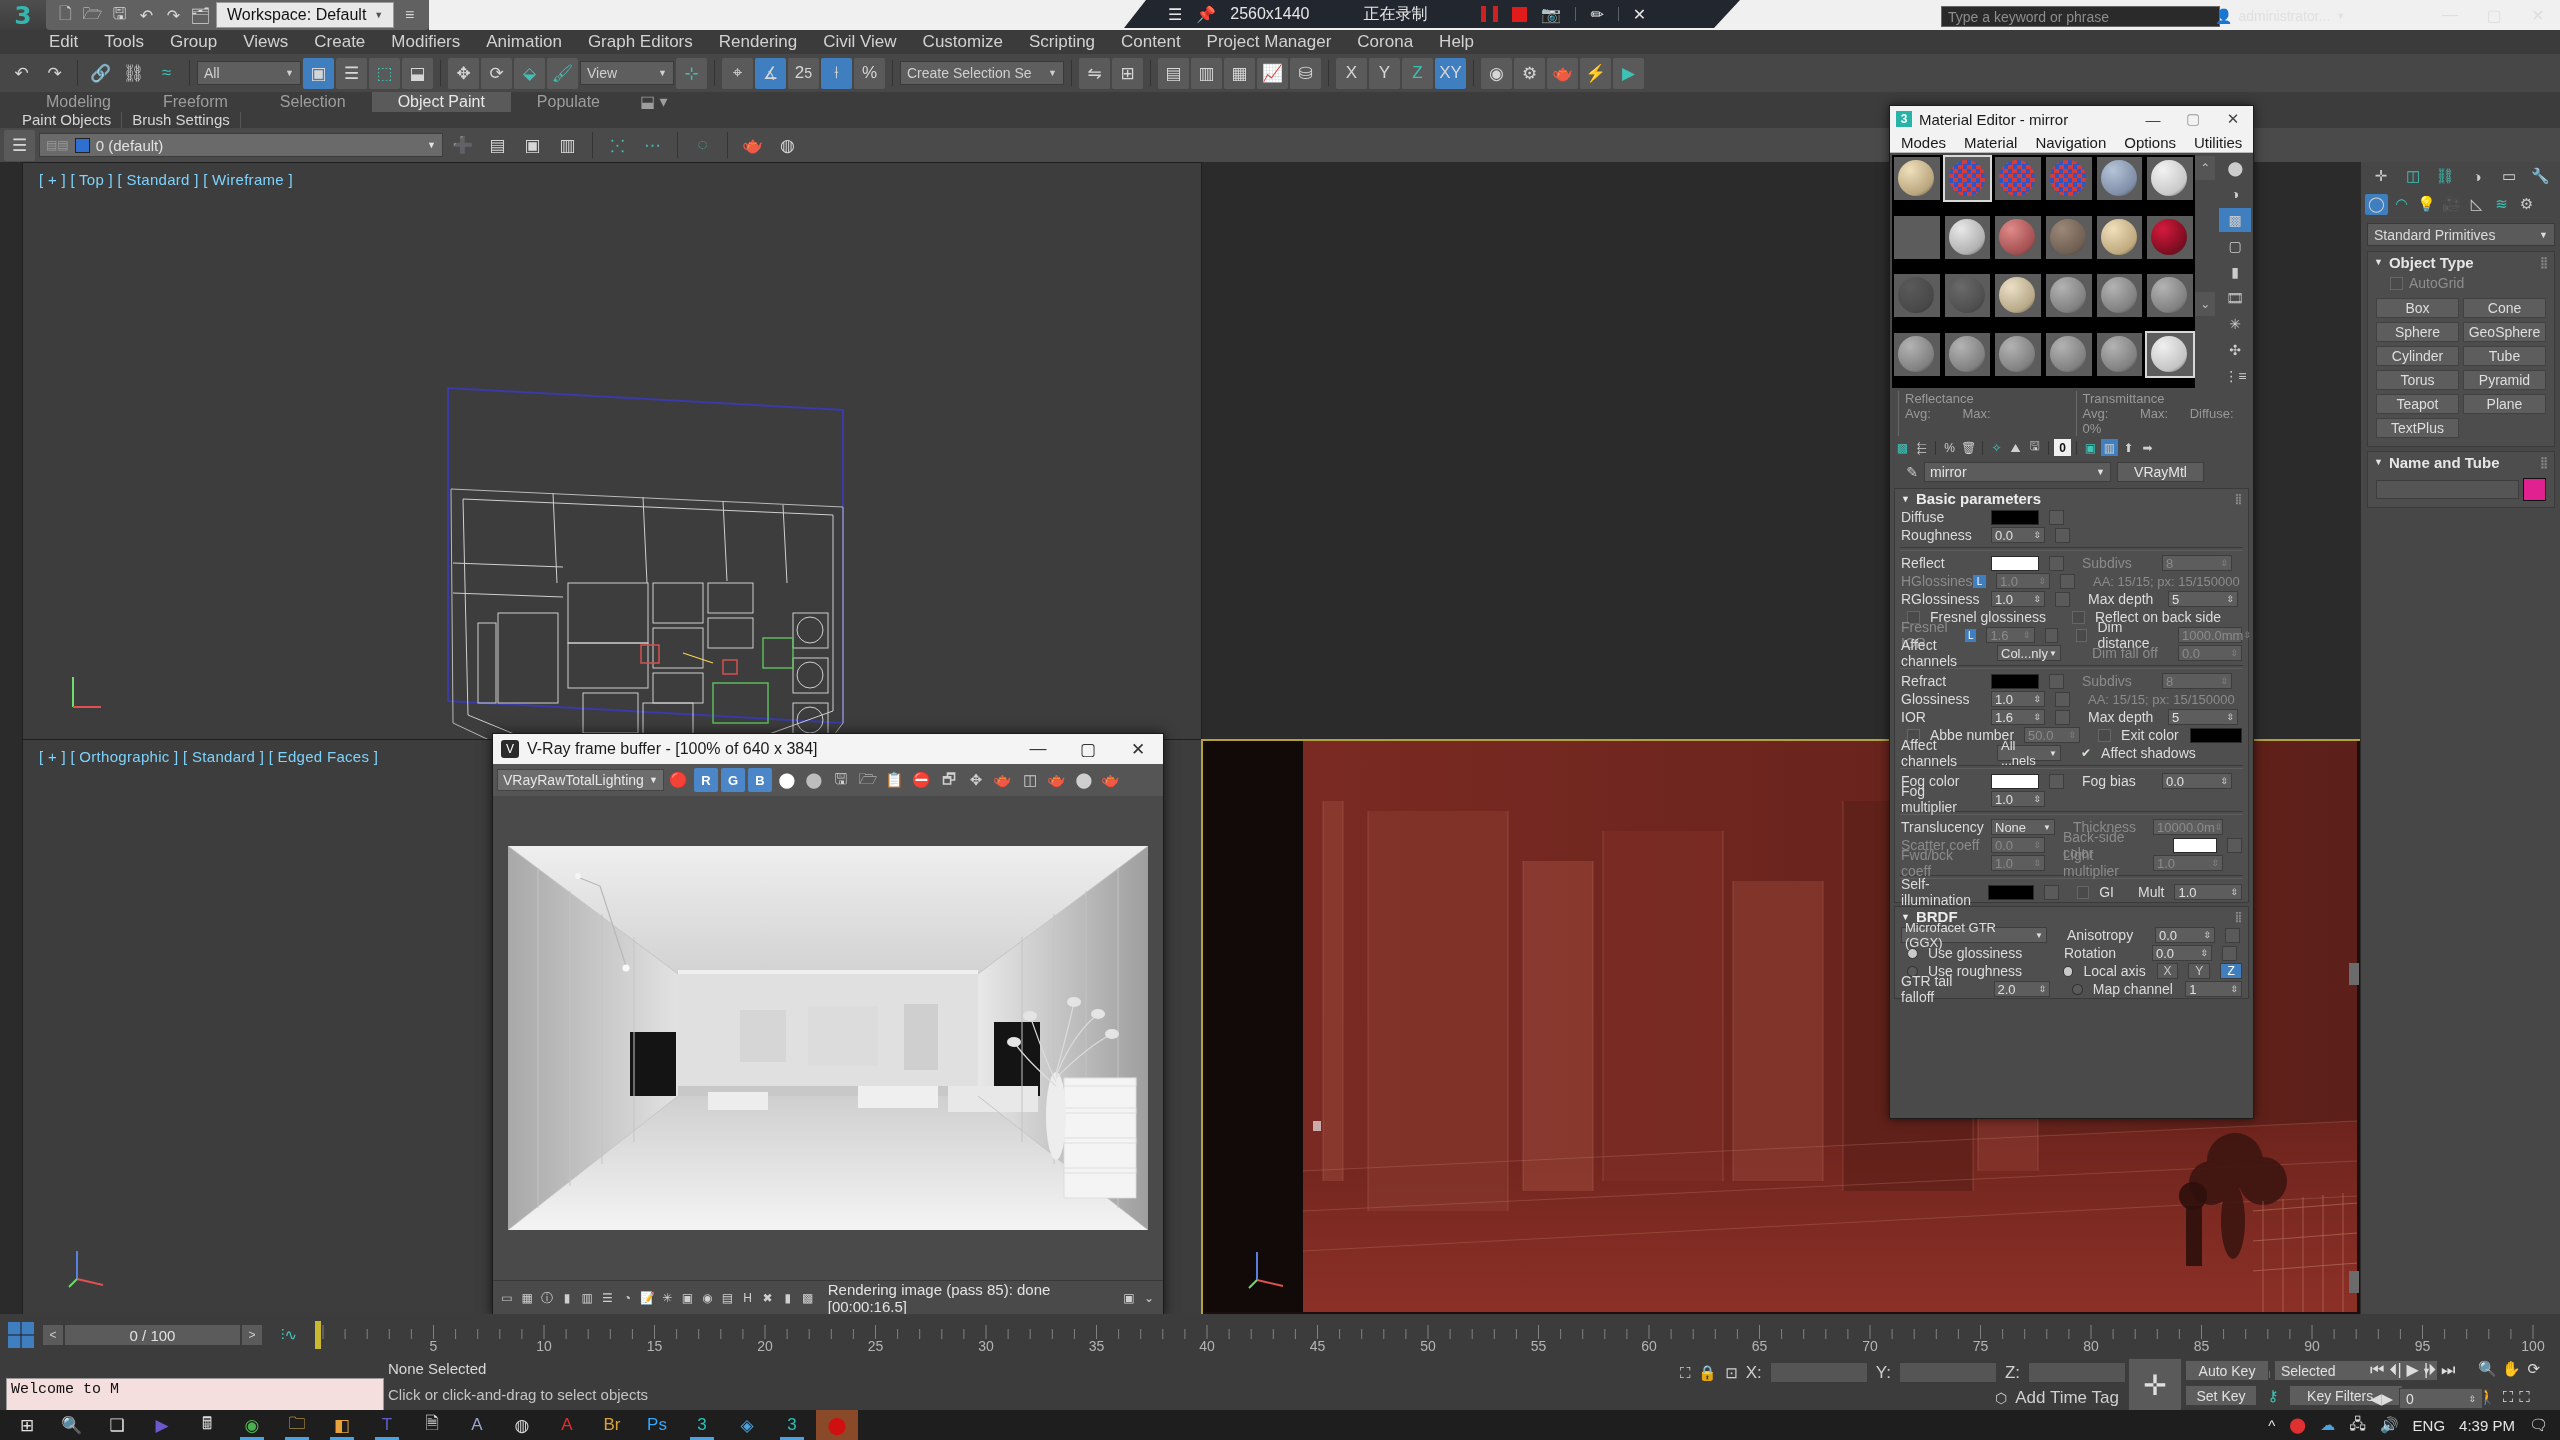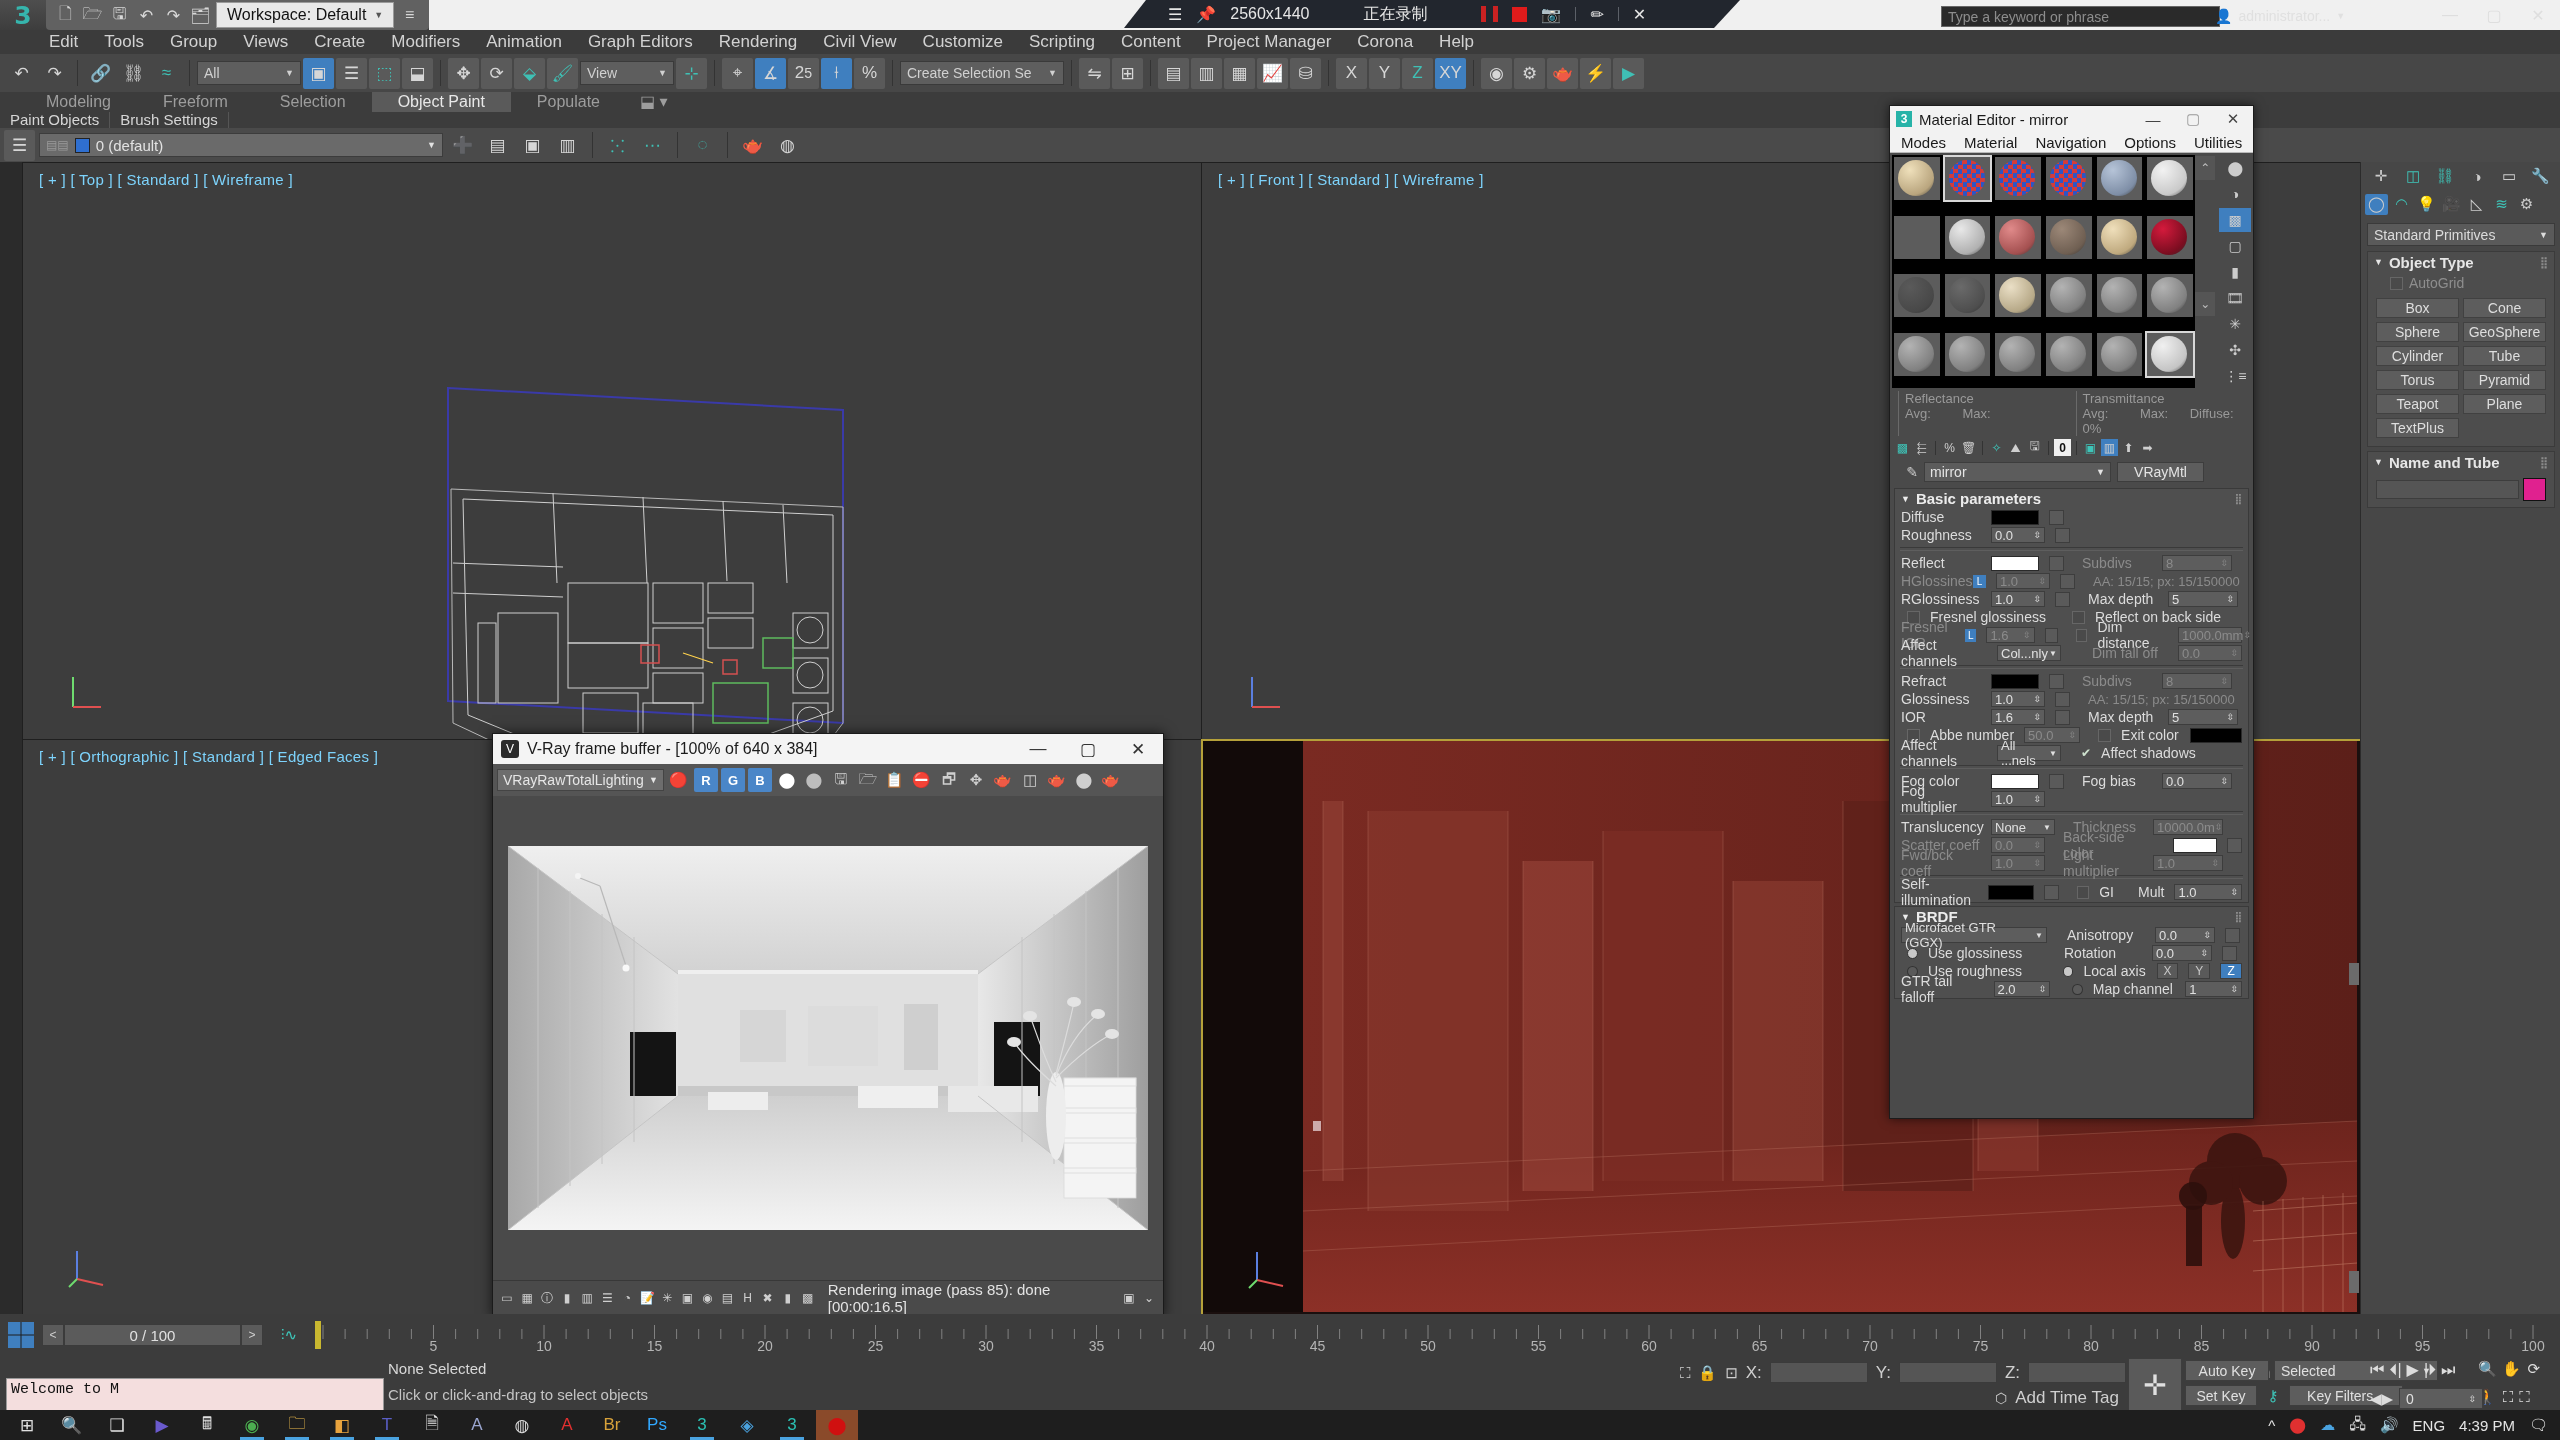--- a/index.html
+++ b/index.html
@@ -34,21 +34,21 @@
   .tb.flat{background:transparent;}
   .tb.on{background:#3f7fbf;}
   .tb.teal{color:#3fc0b5;}
   .tbsep{width:1px;height:26px;background:#333;margin:0 5px;}
   .tbcombo{height:22px;background:#5e5e5e;border:1px solid #3a3a3a;color:#d0d0d0;font-size:14px;display:flex;align-items:center;padding:0 6px;justify-content:space-between;}
   
   #ribbon{left:0;top:92px;width:2560px;height:36px;background:#3c3c3c;}
   #ribtabs{position:absolute;left:20px;top:0;display:flex;height:20px;}
   #ribtabs .rt{padding:0 26px;font-size:16px;color:#9d9d9d;line-height:20px;}
   #ribtabs .rt.active{background:#5a5a5a;color:#e8e8e8;}
-  #ribsub{position:absolute;left:0;top:20px;display:flex;height:16px;align-items:flex-start;}
+  #ribsub{position:absolute;left:0;top:20px;display:flex;height:16px;align-items:flex-start;padding-left:12px;}
   #ribsub .rs{padding:0 10px;font-size:15px;color:#d6d6d6;border-right:1px solid #555;line-height:16px;}
   
   #ribpanel{left:0;top:128px;width:2560px;height:34px;background:#4a4a4a;display:flex;align-items:center;gap:4px;padding-left:4px;border-bottom:1px solid #2b2b2b;}
   .layerbox{width:390px;height:22px;background:#6a6a6a;border:1px solid #3c3c3c;display:flex;align-items:center;gap:6px;padding:0 6px;font-size:15px;color:#e2e2e2;}
   .swatch-blue{width:13px;height:13px;background:#2f6fd0;border:1px solid #222;}
   
   #vpwrap{left:0;top:162px;width:2360px;height:1152px;background:#2b2b2b;}
   .vp{position:absolute;background:#3c3c3c;border:1px solid #1f1f1f;overflow:hidden;}
   .vplabel{position:absolute;left:16px;top:8px;font-size:15px;color:#7dd3fc;letter-spacing:.3px;white-space:nowrap;}
   .vpaxis{position:absolute;left:44px;bottom:26px;width:44px;height:44px;}
@@ -368,27 +368,20 @@
         <circle cx="714" cy="670" r="5"></circle>
         <circle cx="770" cy="670" r="5"></circle>
       </g>
     </svg>
     <svg class="vpaxis" viewBox="0 0 44 44">
       <line x1="6" y1="38" x2="6" y2="8" stroke="#6fdc6f" stroke-width="2"></line>
       <line x1="6" y1="38" x2="34" y2="38" stroke="#e05050" stroke-width="2"></line>
     </svg>
   </div>
 
-  <div class="vp" style="left:1201px;top:0;width:1158px;height:576px;background:#3d3d3d">
-    <div class="vplabel">[ + ] [ Front ] [ Standard ] [ Wireframe ]</div>
-    <svg class="vpaxis" viewBox="0 0 44 44">
-      <line x1="6" y1="38" x2="6" y2="8" stroke="#5b7fe0" stroke-width="2"></line>
-      <line x1="6" y1="38" x2="34" y2="38" stroke="#e05050" stroke-width="2"></line>
-    </svg>
-  </div>
 
   <div class="vp" style="left:22px;top:577px;width:1178px;height:575px;background:#3d3d3d">
     <div class="vplabel">[ + ] [ Orthographic ] [ Standard ] [ Edged Faces ]</div>
     <svg class="vpaxis" viewBox="0 0 44 44">
       <line x1="10" y1="34" x2="10" y2="6" stroke="#5b7fe0" stroke-width="2"></line>
       <line x1="10" y1="34" x2="36" y2="40" stroke="#e05050" stroke-width="2"></line>
       <line x1="10" y1="34" x2="2" y2="42" stroke="#6fdc6f" stroke-width="2"></line>
     </svg>
   </div>
 

